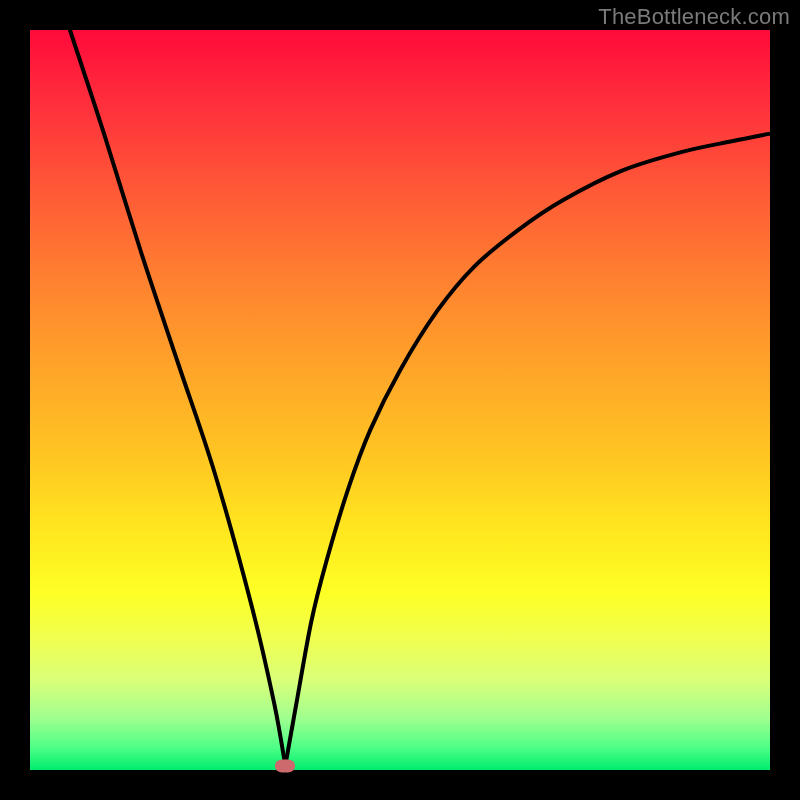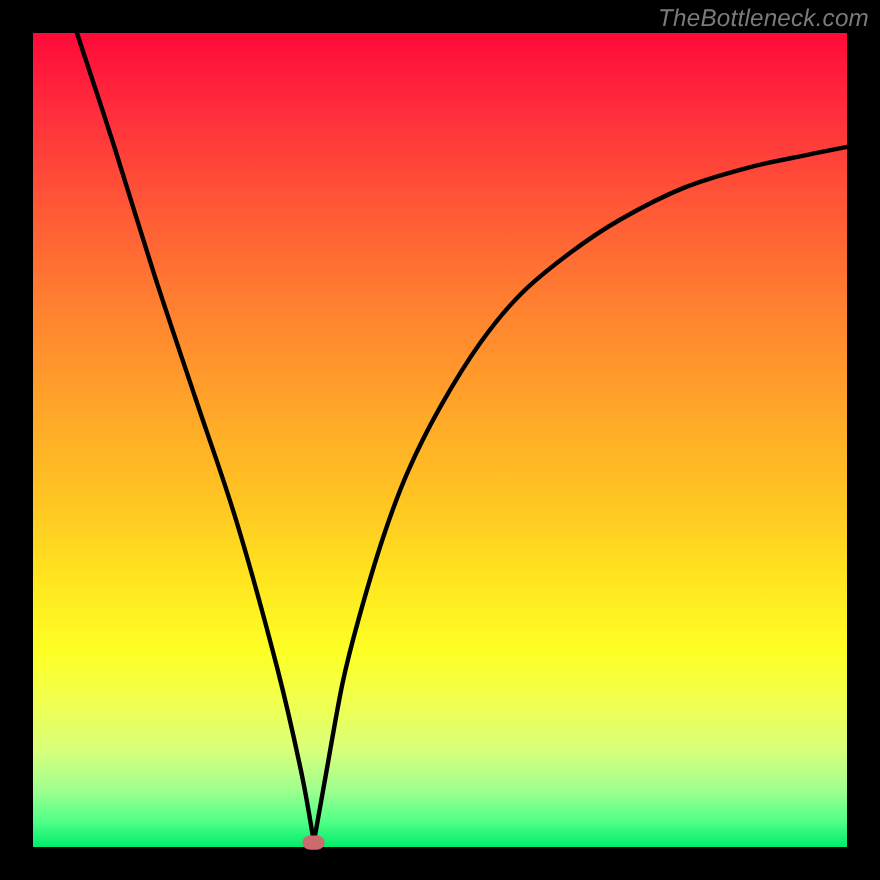--- a/index.html
+++ b/index.html
@@ -9,21 +9,20 @@
     height: 800px;
     background: #000;
     overflow: hidden;
     font-family: Arial, Helvetica, sans-serif;
   }
   .frame {
     position: relative;
     width: 800px;
     height: 800px;
     background: #000;
-    font-style: italic;
   }
   .plot-area {
     position: absolute;
     left: 30px;
     top: 30px;
     width: 740px;
     height: 740px;
     background: linear-gradient(
       to bottom,
       #ff0a3a 0%,

